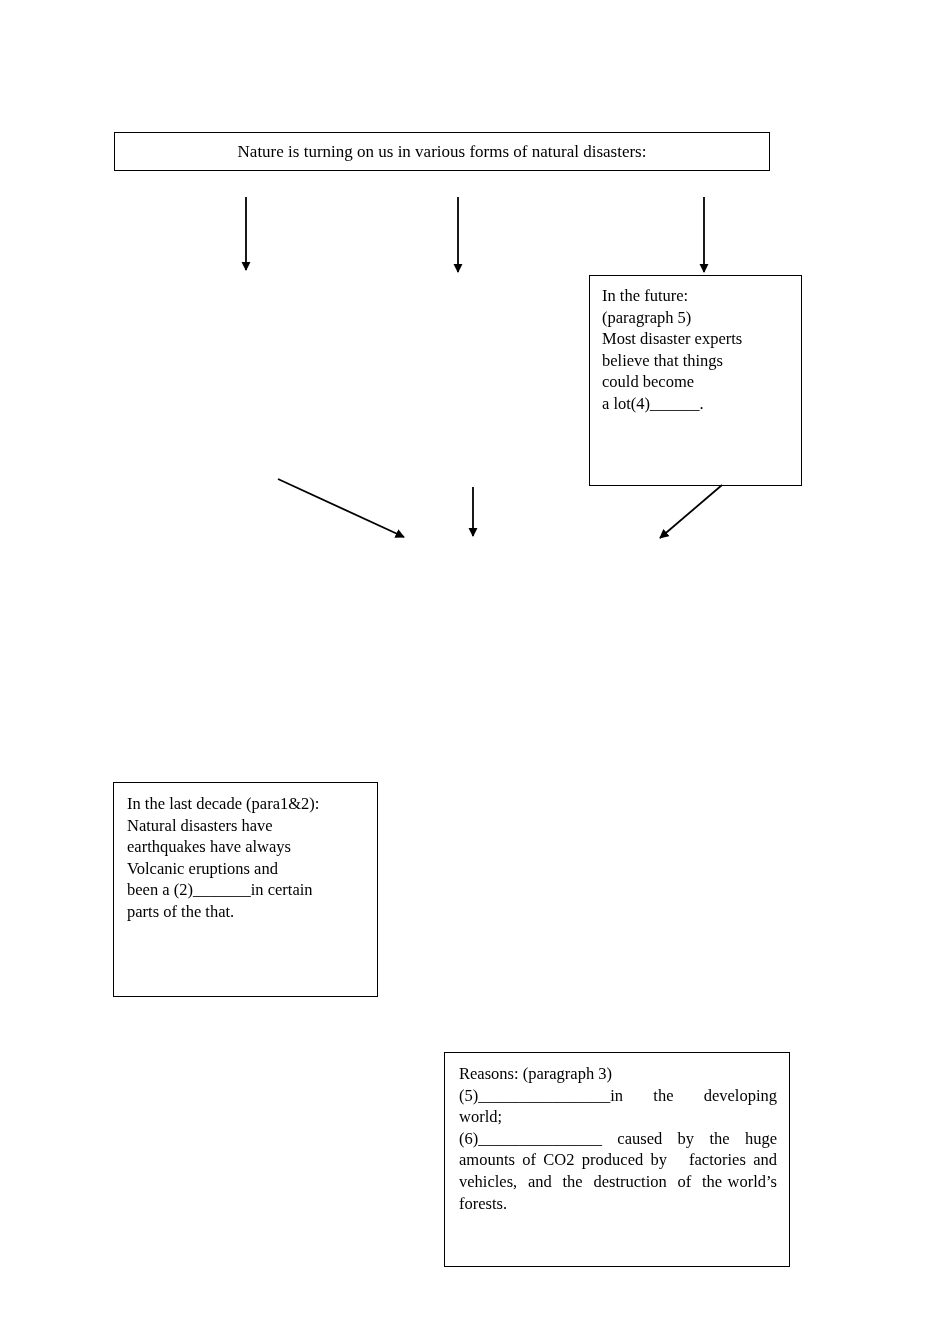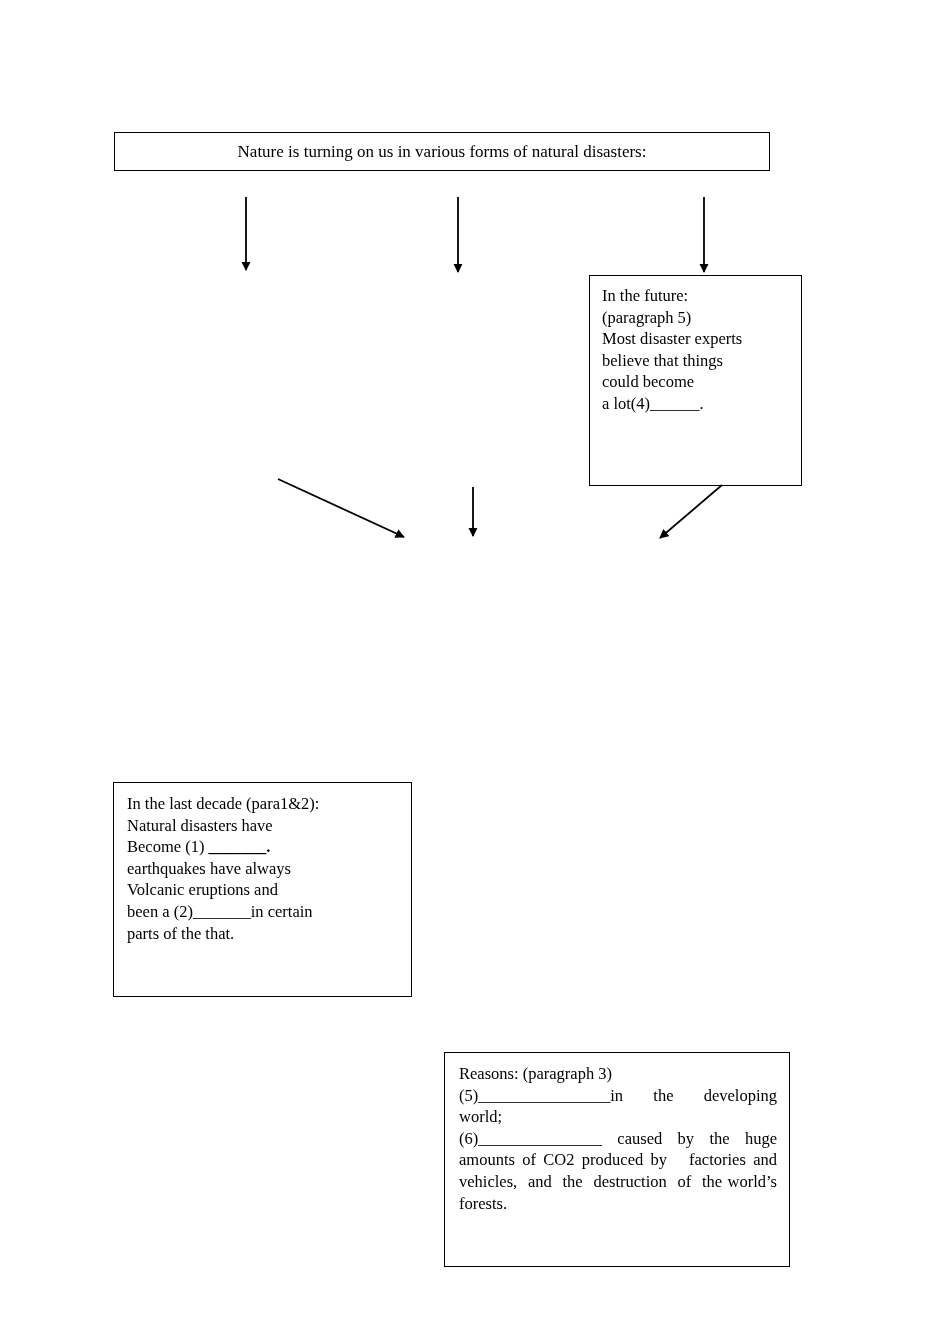--- a/index.html
+++ b/index.html
@@ -67,21 +67,21 @@
     padding: 9px 11px 12px 12px;
   }
   #future-box .txt {
     text-align: left;
   }
 
   
   #decade-box {
     left: 113px;
     top: 782px;
-    width: 299px;
+    width: 265px;
     height: 215px;
     padding: 10px 10px 8px 13px;
   }
   .bold-blank {
     font-weight: bold;
   }
 
   
   #reasons-box {
     left: 444px;
@@ -120,21 +120,20 @@
 (paragraph 5)
 Most disaster experts
 believe that things
 could become
 a lot(4)______.</span>
   </div>
 
   <div class="box" id="decade-box">
     <div>In the last decade (para1&amp;2):</div>
     <div>Natural disasters have</div>
-    <div><span>Become (1) </span><span class="bold-blank">_______.</span></div>
     <div>earthquakes have always</div>
     <div>Volcanic eruptions and</div>
     <div>been a (2)_______in certain</div>
     <div>parts of the that.</div>
   </div>
 
   <div class="box" id="reasons-box">
     <span class="txt">Reasons: (paragraph 3)
 (5)________________in  the  developing world;
 (6)_______________ caused by the huge amounts of CO2 produced by   factories and  vehicles,  and  the  destruction  of  the world’s forests.</span>

